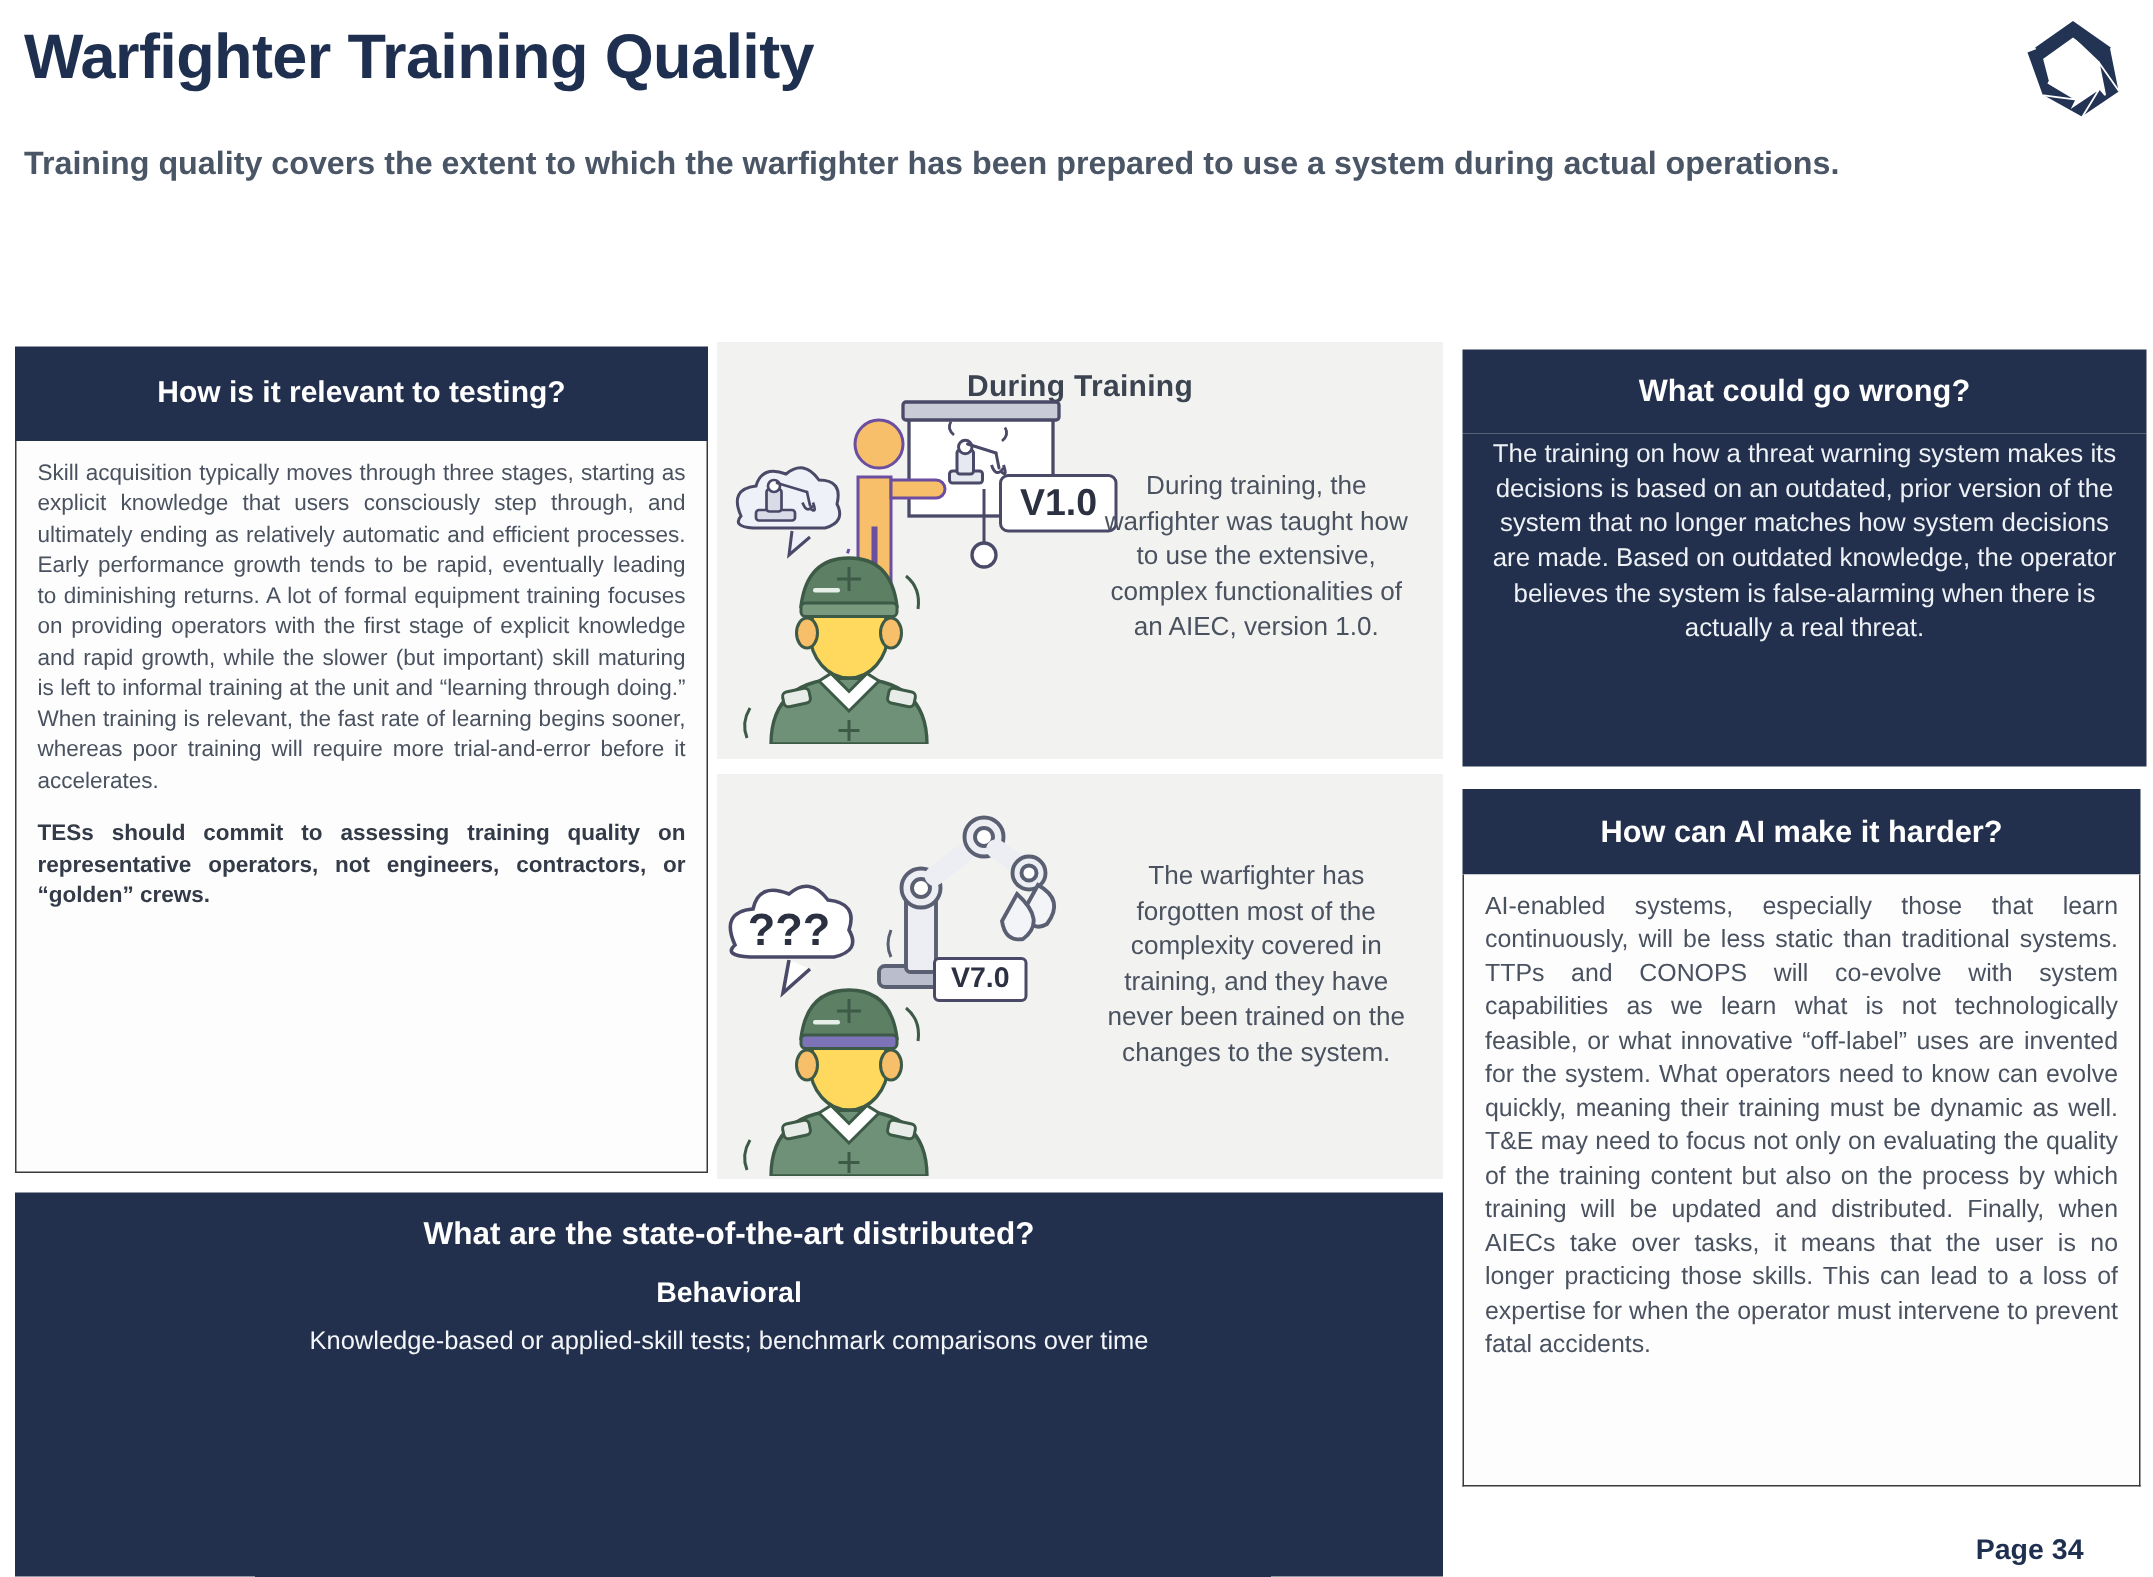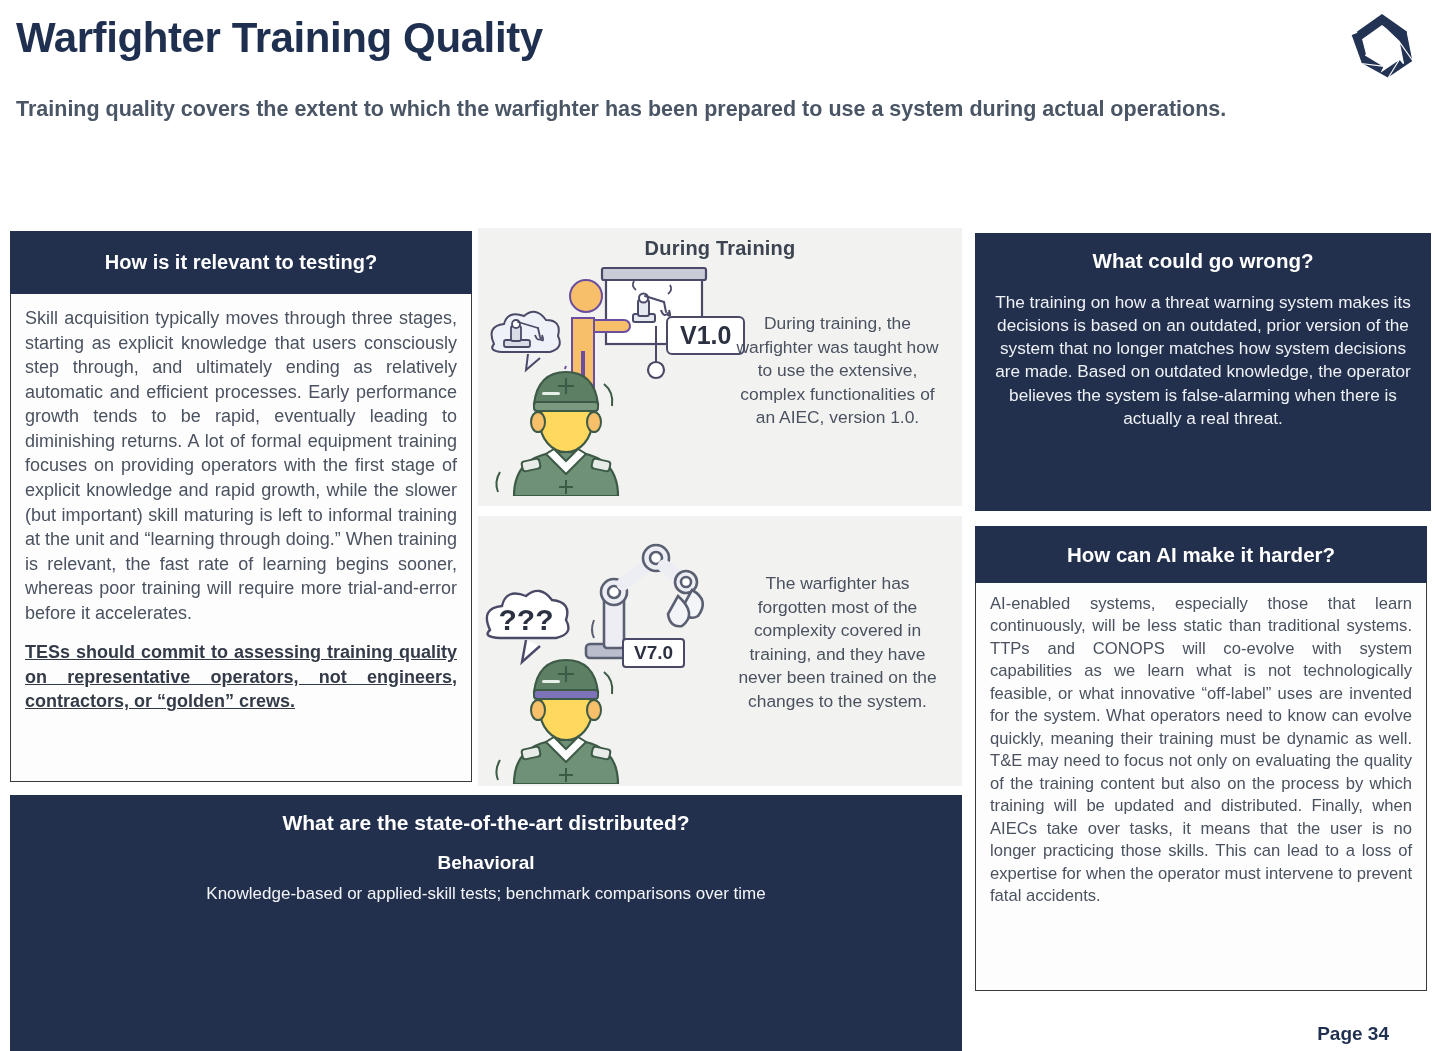--- a/index.html
+++ b/index.html
@@ -32,32 +32,32 @@
   }
   .panel-body{
     background:#fdfdfd;border:1.5px solid #3a3a3a;border-top:none;
     box-sizing:border-box;
   }
   
   #left-panel{position:absolute;left:10px;top:231px;width:462px;}
   #left-panel .panel-head{height:63px;}
   #left-panel .panel-body{padding:12px 14px 10px 14px;height:488px;}
   .body-text{
-    font-size:18px;line-height:1.365;color:#4a5260;
+    font-size:15px;line-height:1.365;color:#4a5260;
     text-align:justify;text-justify:inter-word;margin:0;
   }
-  .body-text.bold{font-weight:bold;color:#343b48;margin-top:15px;text-decoration:underline;}
+  .body-text.bold{font-weight:bold;color:#343b48;margin-top:15px;}
   
   #center-col{position:absolute;left:478px;top:228px;width:484px;}
   .story-card{
     background:#f2f2f0;position:relative;box-sizing:border-box;
   }
   .story-title{
     text-align:center;font-size:20px;font-weight:bold;color:#3b4450;
-    padding-top:9px;letter-spacing:0.2px;
+    padding-top:19px;letter-spacing:0.2px;
   }
   .story-text{
     position:absolute;font-size:17.4px;line-height:1.355;
     color:#4a5260;text-align:center;
   }
   #story-1{height:278px;}
   #story-1 .story-text{left:252px;top:84px;width:215px;}
   #story-2{height:270px;margin-top:10px;}
   #story-2 .story-text{left:252px;top:56px;width:215px;}
   .illus{position:absolute;left:0;top:18px;width:250px;height:250px;}

